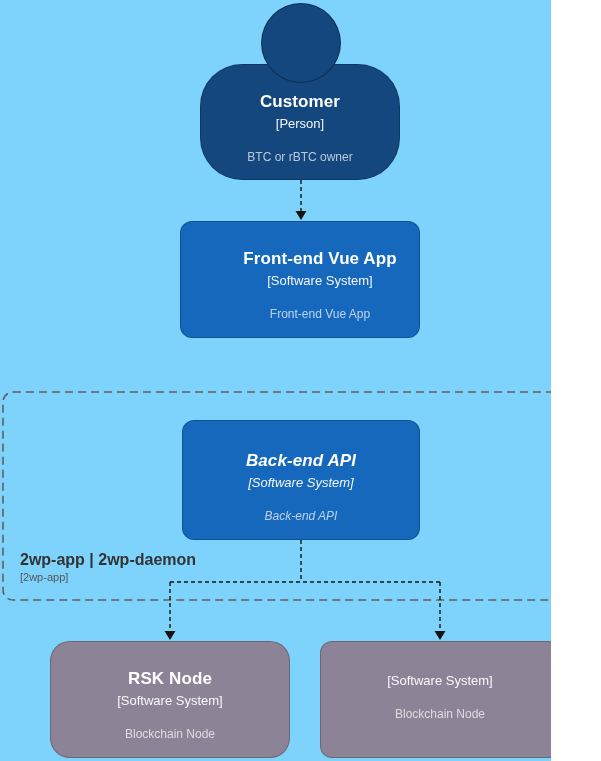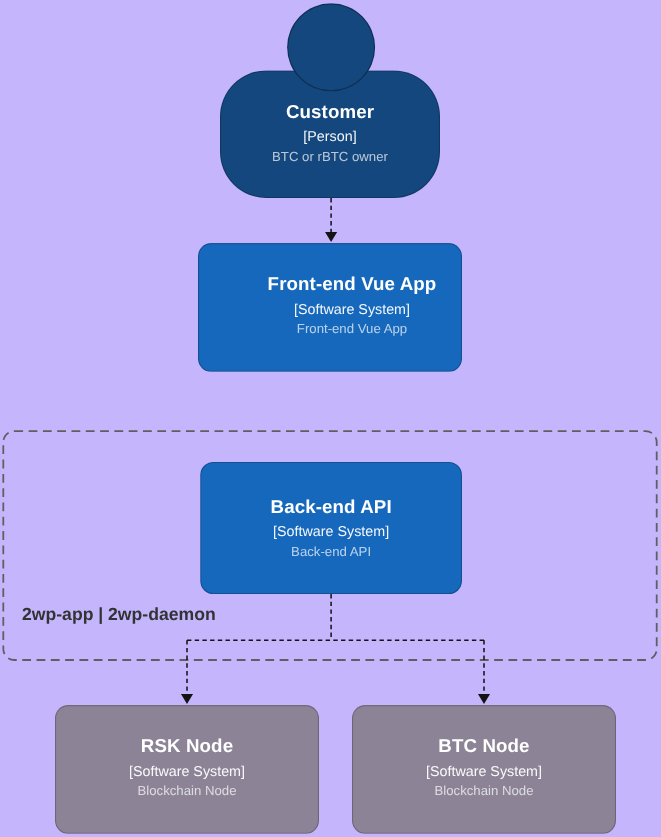--- a/index.html
+++ b/index.html
@@ -3,23 +3,23 @@
 <meta charset="utf-8">
 <style>
   html, body {
     margin: 0;
     padding: 0;
     background: #ffffff;
     font-family: "Liberation Sans", "DejaVu Sans", sans-serif;
   }
   #canvas {
     position: relative;
-    width: 601px;
+    width: 551px;
     height: 761px;
-    background: #c4b5fd;
+    background: #7dd3fc;
     overflow: hidden;
   }
   #edges {
     position: absolute;
     left: 0;
     top: 0;
     z-index: 1;
   }
   .node {
     position: absolute;
@@ -36,21 +36,21 @@
     font-weight: 700;
     letter-spacing: 0.1px;
   }
   .node-type {
     font-size: 13px;
     margin-top: 4px;
     color: rgba(255,255,255,0.95);
   }
   .node-desc {
     font-size: 12px;
-    margin-top: 4px;
+    margin-top: 19px;
     color: rgba(255,255,255,0.70);
   }
   .person-head {
     position: absolute;
     z-index: 3;
     left: 261px;
     top: 3px;
     width: 80px;
     height: 80px;
     border-radius: 50%;
@@ -60,21 +60,21 @@
   .person-body {
     left: 200px;
     top: 64px;
     width: 200px;
     height: 116px;
     border-radius: 42px;
     z-index: 2;
   }
   #node-frontend { left: 180px; top: 221px; width: 240px; height: 117px; }
   #node-backend  { left: 182px; top: 420px; width: 238px; height: 120px; padding-top: 30px; }
-  #node-rsk      { left: 50px;  top: 641px; width: 240px; height: 117px; }
+  #node-rsk      { left: 50px;  top: 641px; width: 240px; height: 117px; border-radius: 20px; }
   #node-btc      { left: 320px; top: 641px; width: 240px; height: 117px; }
   .boundary-label {
     position: absolute;
     z-index: 2;
     left: 20px;
     top: 551px;
   }
   .boundary-title {
     font-size: 16px;
     font-weight: 700;
@@ -111,33 +111,33 @@
   </div>
 
   <div class="node" id="node-frontend" style="background-color: rgb(22, 104, 189); padding-left: 40px;">
     <div class="node-title">Front-end Vue App</div>
     <div class="node-type">[Software System]</div>
     <div class="node-desc">Front-end Vue App</div>
   </div>
 
   <div class="boundary-label">
     <div class="boundary-title">2wp-app | 2wp-daemon</div>
+    <div class="boundary-subtitle">[2wp-app]</div>
   </div>
 
-  <div class="node" id="node-backend" style="background-color: rgb(22, 104, 189);">
+  <div class="node" id="node-backend" style="background-color: rgb(22, 104, 189); font-style: italic;">
     <div class="node-title">Back-end API</div>
     <div class="node-type">[Software System]</div>
     <div class="node-desc">Back-end API</div>
   </div>
 
   <div class="node" id="node-rsk" style="background-color: rgb(140, 132, 150);">
     <div class="node-title">RSK Node</div>
     <div class="node-type">[Software System]</div>
     <div class="node-desc">Blockchain Node</div>
   </div>
 
   <div class="node" id="node-btc" style="background-color: rgb(140, 132, 150);">
-    <div class="node-title">BTC Node</div>
     <div class="node-type">[Software System]</div>
     <div class="node-desc">Blockchain Node</div>
   </div>
 
 </div>
 
 </body></html>

